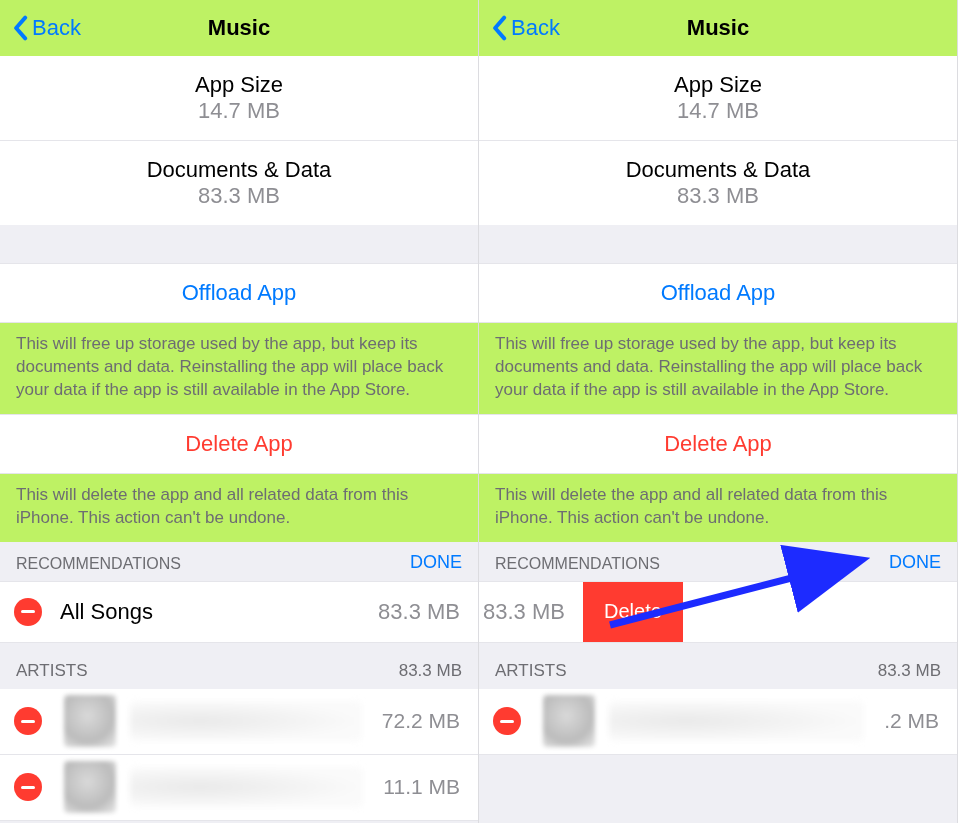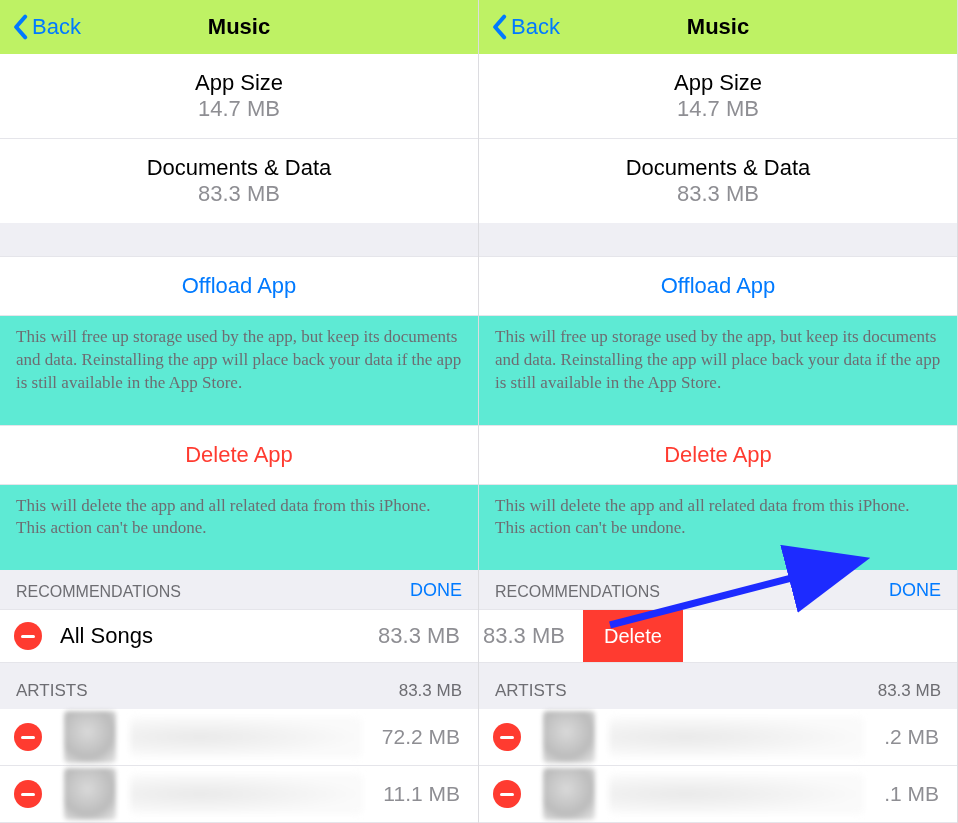--- a/index.html
+++ b/index.html
@@ -67,26 +67,25 @@
     text-align: center;
     padding: 16px 0;
     font-size: 22px;
     border-top: 1px solid #e5e5ea;
     border-bottom: 1px solid #e5e5ea;
   }
   .action-blue { color: #007aff; }
   .action-red { color: #ff3b30; }
   
   .footer-text {
-    padding: 10px 16px 30px;
+    padding: 10px 16px 12px;
     font-size: 17px;
     line-height: 1.35;
     color: #6d6d72;
-    background: #5eead4;
-    font-family: Liberation Serif, serif;
+    background: #bef264;
   }
   
   .section-header {
     display: flex;
     justify-content: space-between;
     align-items: flex-end;
     padding: 10px 16px 8px;
     background: #efeff4;
     font-size: 16px;
     color: #6d6d72;
@@ -274,26 +273,20 @@
   <div class="artists-header">
     <span>ARTISTS</span>
     <span>83.3 MB</span>
   </div>
 
   <div class="artist-row">
     <div class="minus-btn"></div>
     <div class="artist-art"></div>
     <div class="artist-name"></div>
     <span class="artist-size">.2 MB</span>
-  </div>
-  <div class="artist-row">
-    <div class="minus-btn"></div>
-    <div class="artist-art"></div>
-    <div class="artist-name"></div>
-    <span class="artist-size">.1 MB</span>
   </div>
 </div>
 
 <svg class="arrow-overlay" style="left:600px; top:545px; width:270px; height:90px;" viewBox="0 0 270 90">
   <defs>
     <marker id="ahead" markerWidth="12" markerHeight="12" refX="9" refY="5" orient="auto">
       <path d="M0,0 L12,5 L0,10 Z" fill="#1d2bff"></path>
     </marker>
   </defs>
   <line x1="10" y1="80" x2="250" y2="18" stroke="#1d2bff" stroke-width="7" marker-end="url(#ahead)"></line>

